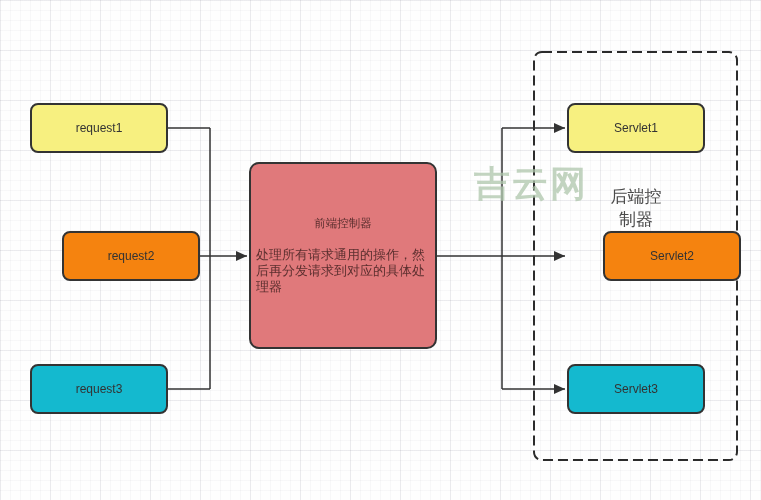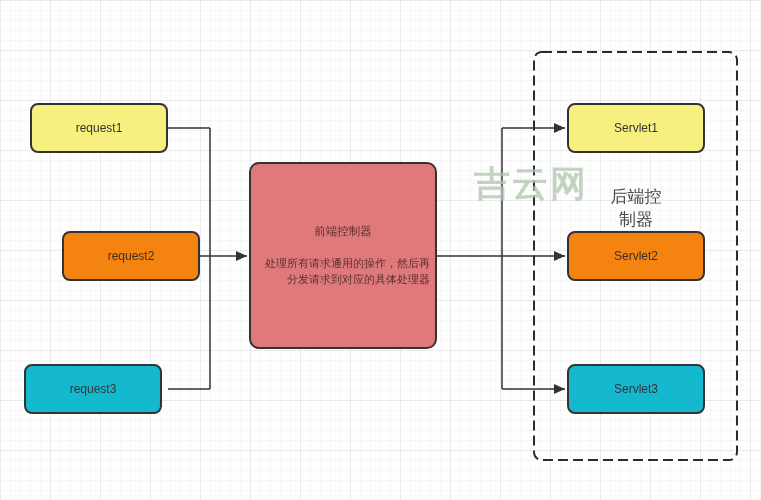--- a/index.html
+++ b/index.html
@@ -24,35 +24,35 @@
     position:absolute;
     box-sizing:border-box;
     border:2px solid #333333;
     border-radius:8px;
     display:flex;align-items:center;justify-content:center;
     font-size:12px;color:#333333;
   }
   .small-node{width:138px;height:50px;}
   .req1{left:30px;top:103px;}
   .req2{left:30px;top:231px;margin-left:32px;}
-  .req3{left:24px;top:364px;}
+  .req3{left:30px;top:364px;}
   .sv1{left:567px;top:103px;}
   .sv2{left:567px;top:231px;}
   .sv3{left:567px;top:364px;text-align:center;}
   .controller{
     left:249px;top:162px;width:188px;height:187px;
     border-radius:10px;
     flex-direction:column;
     padding:0 5px;
   }
   .controller .title{
     font-size:11.5px;color:#5c2f2f;margin-bottom:16px;text-align:center;
   }
   .controller .desc{
-    font-size:11px;color:#5c2f2f;line-height:16px;text-align:right;
+    font-size:13px;color:#5c2f2f;line-height:16px;text-align:left;
     max-width:178px;
     font-family:Liberation Serif, serif;
   }
   .backend-label{
     position:absolute;left:604px;top:185px;width:64px;
     font-size:17px;color:#4a4a4a;text-align:center;
   }
   .watermark{
     position:absolute;left:474px;top:160px;
     font-size:36px;font-weight:bold;letter-spacing:2px;
@@ -102,21 +102,21 @@
   <div class="node controller" style="background-color: rgb(224, 121, 123);">
     <div class="title">前端控制器</div>
     <div class="desc">处理所有请求通用的操作，然后再分发请求到对应的具体处理器</div>
   </div>
 
   <div class="backend-label">后端控制器</div>
 
   <div class="node small-node sv1" style="background-color: rgb(247, 240, 128);">
     <span>Servlet1</span>
   </div>
-  <div class="node small-node sv2" style="background-color: rgb(245, 131, 15);">
+  <div class="node small-node sv2" style="background-color: rgb(245, 131, 15); margin-left: 36px;">
     <span>Servlet2</span>
   </div>
   <div class="node small-node sv3" style="background-color: rgb(20, 185, 207);">
     <span>Servlet3</span>
   </div>
 
   <div class="watermark" style="color: rgb(175, 198, 172);">吉云网</div>
 
 
 </div>

